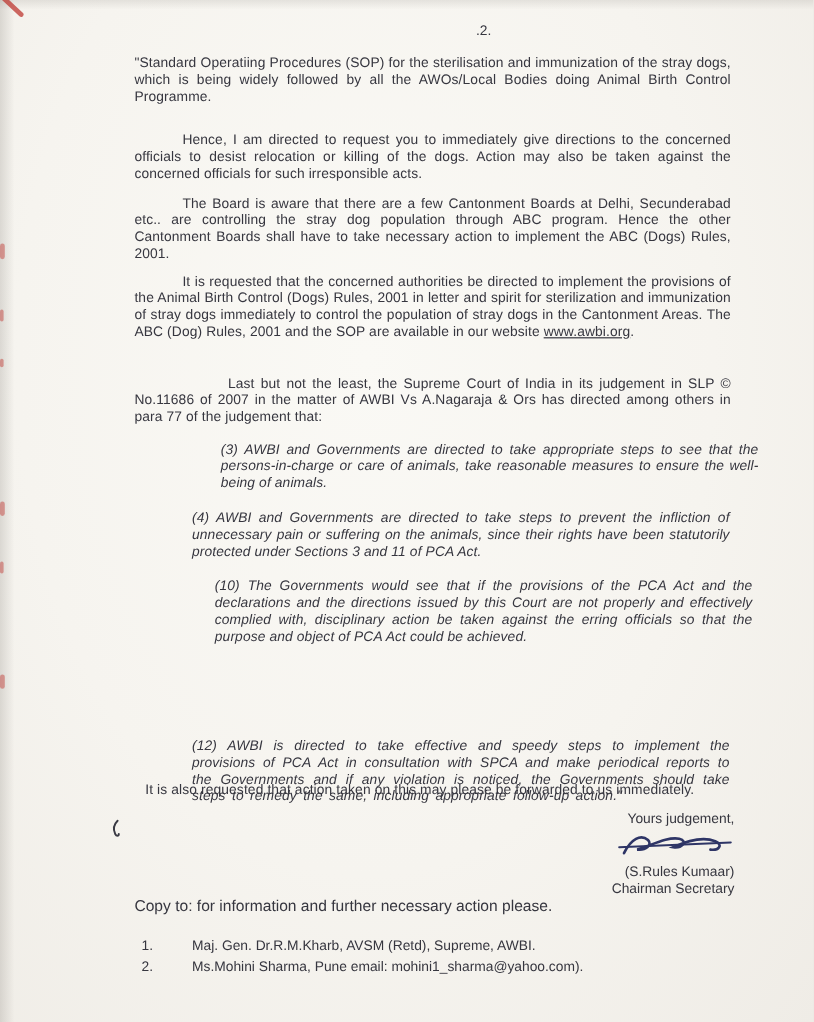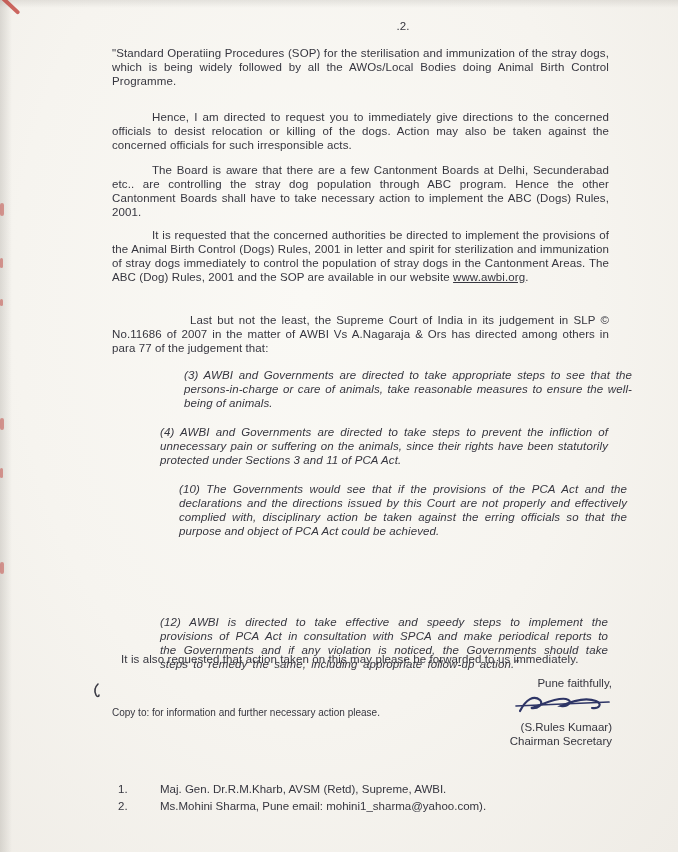--- a/index.html
+++ b/index.html
@@ -56,22 +56,22 @@
   .sign-block {
     position: absolute;
     left: 430px; top: 676px; width: 182px;
     text-align: right;
     font-size: 11.5px; line-height: 14px;
   }
   .sign-block .sig-svg { display: block; margin: 2px 0 0 auto; }
   .sign-block .sig-name { margin-top: 2px; }
 
   .copy-heading {
-    position: absolute; left: 112px; top: 706px;
-    font-size: 10px; line-height: 14px;
+    position: absolute; left: 112px; top: 748px;
+    font-size: 13px; line-height: 14px;
   }
   .copy-list {
     position: absolute; left: 118px; top: 782px;
     font-size: 11.5px; line-height: 14px;
   }
   .copy-row { margin-bottom: 3px; white-space: nowrap; }
   .copy-num { display: inline-block; width: 42px; }
 
   .pen-mark { position: absolute; left: 91px; top: 682px; }
 
@@ -124,21 +124,21 @@
 
   <div class="block quote" style="left:160px; top:591px; width:448px; word-spacing:2px;margin-top:24px;">(12) AWBI is directed to take effective and speedy steps to implement the provisions of PCA Act in consultation with SPCA and make periodical reports to the Governments and if any violation is noticed, the Governments should take steps to remedy the same, including appropriate follow-up action."</div>
 
   <div class="block" style="left:121px; top:652px; width:497px; text-align:left;">It is also requested that action taken on this may please be forwarded to us immediately.</div>
 
   <svg class="pen-mark" width="12" height="18" viewBox="0 0 12 18">
     <path d="M7 2 C4 5, 3 9, 5 13 C6 15, 8 15, 8 13" stroke="#3a3a44" stroke-width="1.6" fill="none" stroke-linecap="round"></path>
   </svg>
 
   <div class="sign-block">
-    <div>Pune faithfully,</div>
+    <div>Yours judgement,</div>
     <svg class="sig-svg" width="98" height="26" viewBox="0 0 98 26">
       <path d="M6 19 C12 7, 20 3, 26 8 C30 12, 24 17, 17 16 C28 13, 42 5, 52 7 C60 9, 54 15, 47 14 C58 9, 72 5, 82 9 C89 12, 85 17, 78 16" stroke="#2e3566" stroke-width="2.2" fill="none" stroke-linecap="round"></path>
       <path d="M2 14 L95 10" stroke="#2e3566" stroke-width="1.7" fill="none" stroke-linecap="round"></path>
     </svg>
     <div class="sig-name">(S.Rules Kumaar)</div>
     <div>Chairman Secretary</div>
   </div>
 
   <div class="copy-heading">Copy to: for information and further necessary action please.</div>
 

